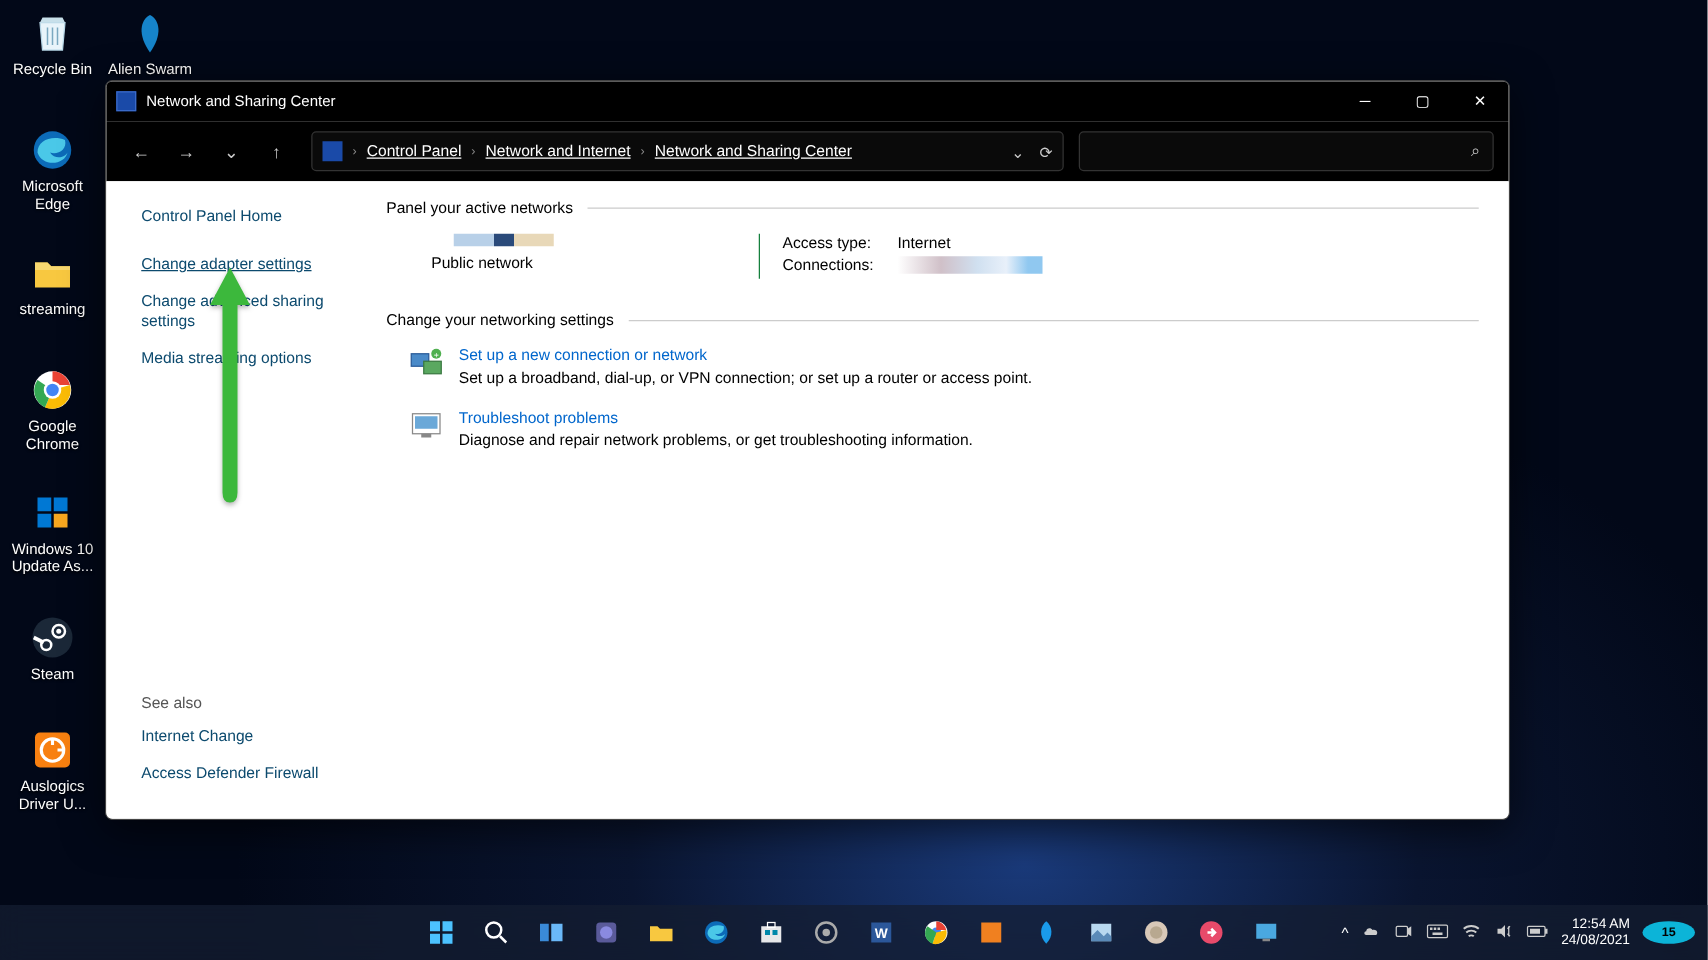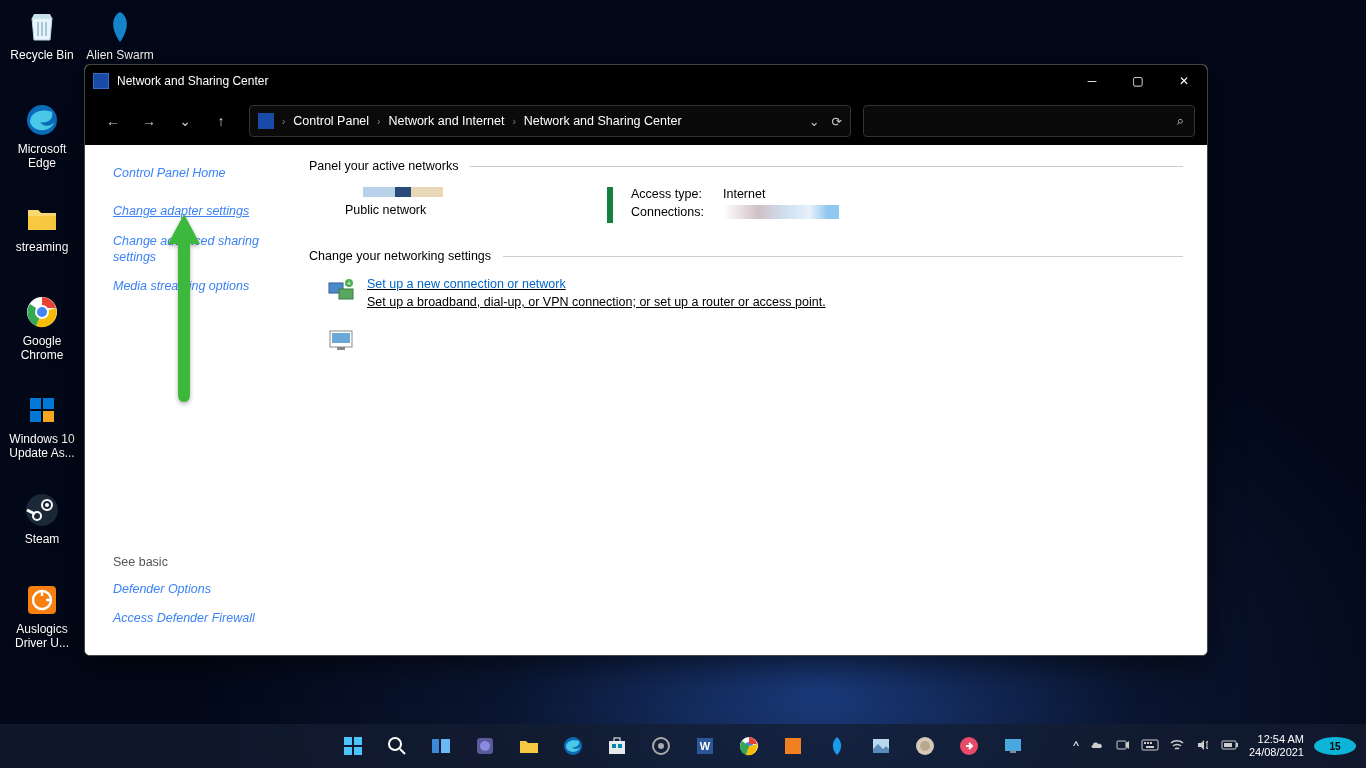--- a/index.html
+++ b/index.html
@@ -19,48 +19,48 @@
   box-shadow: 0 8px 32px rgba(0,0,0,.6);
   display: flex; flex-direction: column;
 }
 .titlebar { height: 32px; background: #000; display: flex; align-items: center; padding-left: 8px; color:#fff; font-size:12px; }
 .titlebar .ttl-ic { width:16px; height:16px; margin-right:8px; background:#1a4aa8; border:1px solid #3a6ac8; }
 .titlebar .spacer { flex:1; }
 .titlebar .winbtn { width:46px; height:32px; display:flex; align-items:center; justify-content:center; cursor:pointer; font-size:12px; }
 .toolbar { height:48px; background:#000; display:flex; align-items:center; padding:0 12px; gap:4px; color:#fff; }
 .toolbar .nav { width:32px; height:32px; display:flex; align-items:center; justify-content:center; cursor:pointer; font-size:14px; color:#ccc; border-radius:4px; }
 .addrbar { flex:1; height:32px; background:#0a0a0a; border:1px solid #333; border-radius:4px; display:flex; align-items:center; padding:0 8px; font-size:12.5px; gap:4px; margin:0 8px 0 8px; }
-.addrbar .crumb { color:#fff; cursor:pointer; padding:2px 4px; }
+.addrbar .crumb { color:#fff; cursor:pointer; padding:2px 4px;text-decoration:underline; }
 .addrbar .sep { color:#888; font-size:10px; }
 .addrbar .addr-ic { width:16px; height:16px; background:#1a4aa8; margin-right:4px; }
 .addrbar .tail { margin-left:auto; display:flex; gap:12px; color:#ccc; }
 .searchbar { width:332px; height:32px; background:#0a0a0a; border:1px solid #333; border-radius:4px; display:flex; align-items:center; padding:0 10px; }
 .searchbar input { flex:1; background:transparent; border:none; outline:none; color:#fff; font-size:12.5px; }
 .searchbar .sico { color:#ccc; font-size:13px; }
 
 .content { flex:1; display:flex; background:#fff; color:#000; }
 .sidepane { width:200px; padding:20px 16px 16px 28px; font-size:12.5px; display:flex; flex-direction:column; position:relative; }
-.sidepane a { color:#3b82f6; text-decoration:none; display:block; margin-bottom:13px; line-height:1.3; cursor:pointer;font-style:italic; }
+.sidepane a { color:#0c4a6e; text-decoration:none; display:block; margin-bottom:13px; line-height:1.3; cursor:pointer; }
 .sidepane .underlined { text-decoration:underline; }
 .sidepane .sa { margin-top:auto; }
 .sidepane .sa-h { color:#555; font-size:12.5px; margin-bottom:12px; }
 .mainpane { flex:1; padding:14px 24px; font-size:12.5px; }
 .mainpane h1 { color:#1a5aa8; font-size:15.5px; font-weight:400; margin-bottom:18px; }
 .section-hdr { display:flex; align-items:center; margin-bottom:14px; }
 .section-hdr .txt { color:#000; }
 .section-hdr .line { flex:1; height:1px; background:#ccc; margin-left:12px; }
 .netgrid { display:flex; margin-bottom:26px; padding-left:18px; }
 .netleft { width:280px; }
 .netleft .blur { width:80px; height:10px; background:linear-gradient(90deg,#b8d0e8,#b8d0e8 40%,#2a4a7a 40%,#2a4a7a 60%,#e8d8b8 60%); margin-bottom:6px; margin-left:36px; }
 .netleft .pub { margin-left:18px; }
-.netright { border-left:6px solid #15803d; padding-left:18px; }
+.netright { border-left:1px solid #15803d; padding-left:18px; }
 .netright .row { display:flex; margin-bottom:4px; }
 .netright .lbl { width:92px; }
 .netright .blur2 { display:inline-block; width:116px; height:14px; background:linear-gradient(90deg,#fff,#d0c0c8 30%,#d0e0f0 55%,#e8f0fa 75%,#90c8f0 90%); }
-.item { display:flex; margin-bottom:18px; padding-left:18px;text-decoration:underline; }
+.item { display:flex; margin-bottom:18px; padding-left:18px; }
 .item .iic { width:28px; height:28px; margin-right:12px; flex-shrink:0; }
 .item .body .lnk { color:#0066cc; cursor:pointer; }
 .item .body .desc { color:#000; margin-top:4px; }
 
 .arrow { position:absolute; left:164px; top:214px; pointer-events:none; }
 .arrow svg { filter: drop-shadow(0 2px 2px rgba(0,0,0,.3)); }
 
 .taskbar {
   position:absolute; left:0; bottom:0; width:1366px; height:44px;
   background: rgba(20,30,50,.75); display:flex; align-items:center;
@@ -192,22 +192,22 @@
     </div>
   </div>
 
   <div class="content">
     <div class="sidepane">
       <a style="margin-bottom:22px;">Control Panel Home</a>
       <a class="underlined">Change adapter settings</a>
       <a>Change advanced sharing settings</a>
       <a>Media streaming options</a>
       <div class="sa">
-        <div class="sa-h">See basic</div>
-        <a>Defender Options</a>
+        <div class="sa-h">See also</div>
+        <a>Internet Change</a>
         <a>Access Defender Firewall</a>
       </div>
     </div>
 
     <div class="mainpane">
 
       <div class="section-hdr">
         <span class="txt">Panel your active networks</span>
         <div class="line"></div>
       </div>
@@ -250,20 +250,24 @@
       </div>
 
       <div class="item">
         <div class="iic">
           <svg width="28" height="28" viewBox="0 0 28 28">
               <rect x="3" y="4" width="22" height="16" fill="#fff" stroke="#888"></rect>
               <rect x="5" y="6" width="18" height="10" fill="#6aa8d8"></rect>
               <rect x="10" y="20" width="8" height="3" fill="#888"></rect>
             </svg>
         </div>
+        <div class="body">
+          <div class="lnk">Troubleshoot problems</div>
+          <div class="desc">Diagnose and repair network problems, or get troubleshooting information.</div>
+        </div>
       </div>
     </div>
   </div>
 </div>
 
 <div class="arrow">
   <svg width="40" height="190" viewBox="0 0 40 190">
     <path d="M20 0 L36 30 L26 30 L26 180 Q26 188 20 188 Q14 188 14 180 L14 30 L4 30 Z" fill="#3cb83c"></path>
   </svg>
 </div>

